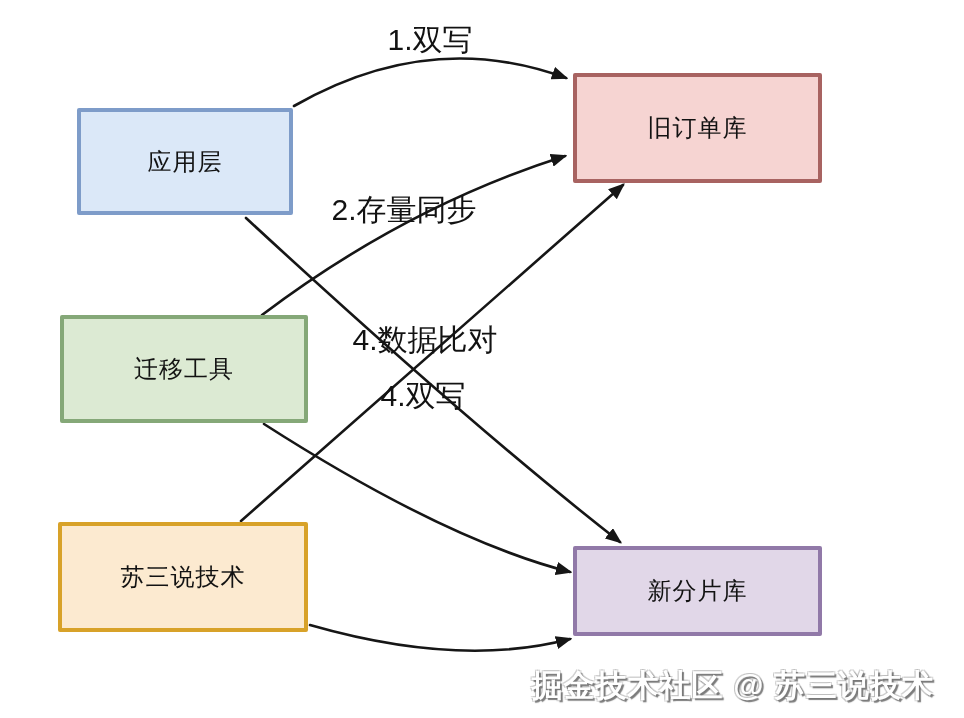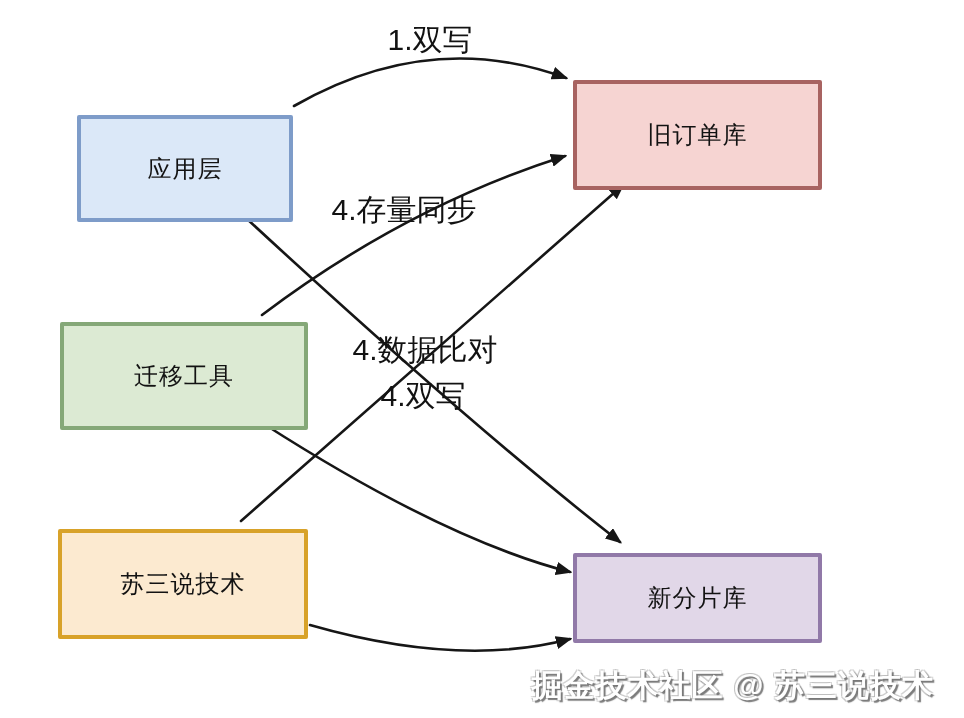--- a/index.html
+++ b/index.html
@@ -26,21 +26,20 @@
     stroke-linecap: round;
   }
   .node {
     position: absolute;
     box-sizing: border-box;
     border: 4px solid #888;
     border-radius: 2px;
     display: flex;
     align-items: center;
     justify-content: center;
-    margin-top: 7px;
   }
   .node-label {
     font-size: 24px;
     font-weight: 500;
     color: #121212;
     letter-spacing: 1px;
     white-space: nowrap;
   }
   .edge-label {
     position: absolute;
@@ -100,21 +99,21 @@
   <div class="node" style="left: 573px; top: 73px; width: 249px; height: 110px; background: rgb(246, 212, 210); border-color: rgb(168, 99, 97);">
     <span class="node-label">旧订单库</span>
   </div>
 
   <div class="node" style="left: 573px; top: 546px; width: 249px; height: 90px; background: rgb(225, 215, 232); border-color: rgb(145, 121, 168);">
     <span class="node-label">新分片库</span>
   </div>
 
   <div class="edge-label" style="left:430px; top:40px;">1.双写</div>
 
-  <div class="edge-label" style="left:404px; top:210px;">4.存量同步</div>
+  <div class="edge-label" style="left:404px; top:210px;">2.存量同步</div>
 
-  <div class="edge-label" style="left:425px; top:350px;text-align:center;">4.数据比对</div>
+  <div class="edge-label" style="left:425px; top:340px;text-align:center;">4.数据比对</div>
 
   <div class="edge-label" style="left:423px; top:396px;">4.双写</div>
 
   <div class="watermark">掘金技术社区 @ 苏三说技术</div>
 
 </div>
 
 </body></html>

